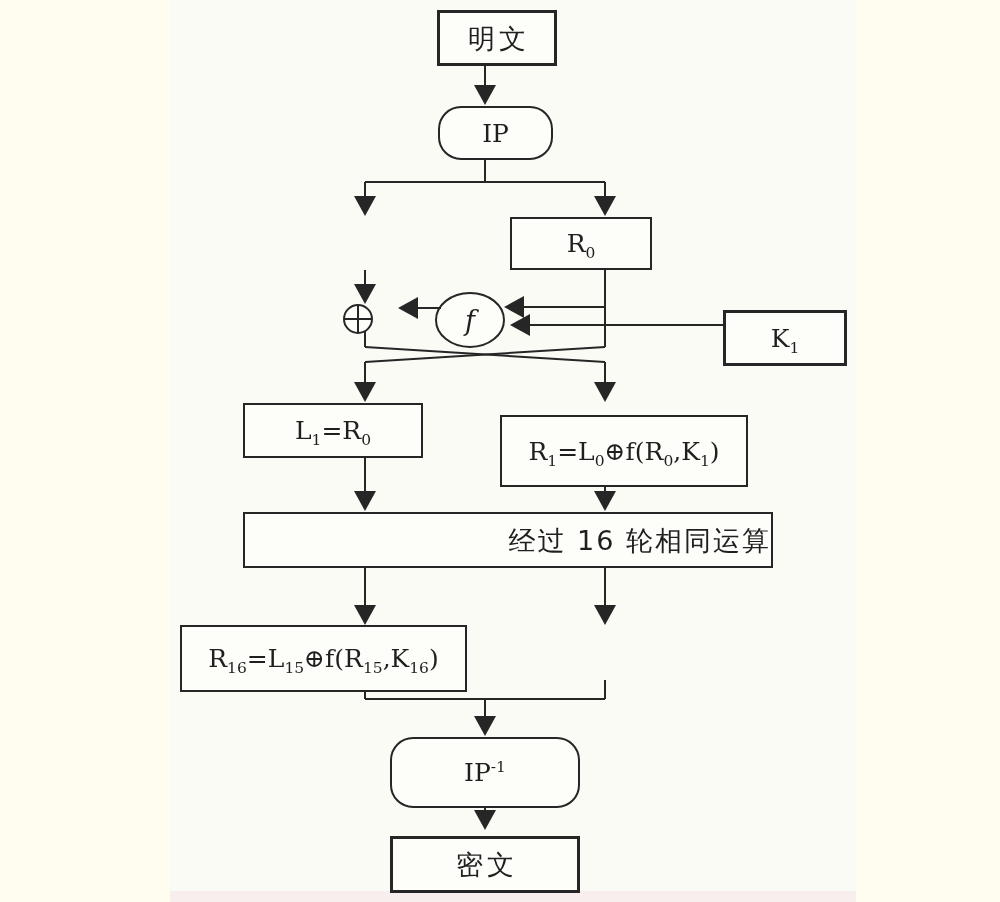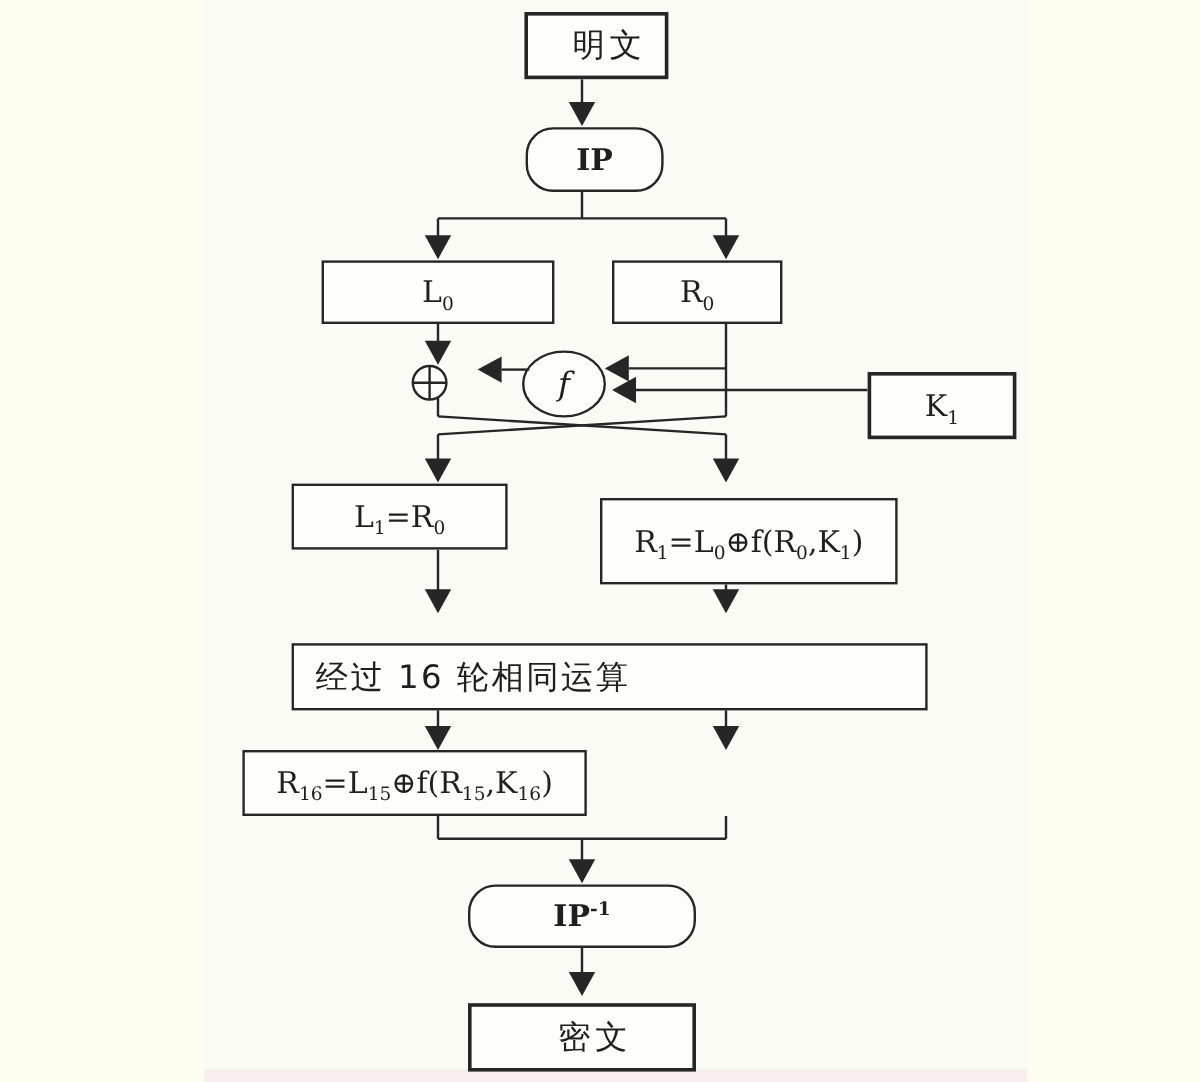--- a/index.html
+++ b/index.html
@@ -33,26 +33,26 @@
     stroke:currentColor;stroke-width:2;fill:var(--box-fill,#fdfdfa);
   }
   .box{
     position:absolute;box-sizing:border-box;
     border:2px solid var(--line,#262626);
     background:var(--box-fill,#fdfdfa);
     display:flex;align-items:center;justify-content:center;
     font-size:25px;line-height:1;
   }
   .thick{border-width:3px;}
-  .rounded{border-radius:23px;font-weight:bold;}
+  .rounded{border-radius:23px;}
   .cjk{
     font-family:"DejaVu Sans","Liberation Sans",sans-serif;
-    font-size:27px;letter-spacing:4px;text-indent:4px;padding-left:18px;
+    font-size:27px;letter-spacing:4px;text-indent:4px;
   }
-  .rounds{justify-content:flex-start;text-indent:0;letter-spacing:2px;margin-top:24px;}
+  .rounds{justify-content:flex-end;text-indent:0;letter-spacing:2px;}
   .box sub{font-size:.62em;line-height:0;}
   .box sup{font-size:.62em;line-height:0;}
   .f-label{
     position:absolute;left:455px;top:299px;width:30px;height:42px;
     display:flex;align-items:center;justify-content:center;
     font-size:27px;font-style:italic;
   }
 </style>
 </head>
 <body>
@@ -149,23 +149,20 @@
   </svg>
 
   <div class="box cjk thick" style="left:437px;top:10px;width:120px;height:56px">
     <span>明文</span>
   </div>
 
   <div class="box rounded" style="left:438px;top:106px;width:115px;height:54px">
     <span>IP</span>
   </div>
 
-  <div class="box" style="left:268px;top:217px;width:194px;height:53px">
-    <span><span>L</span><sub>0</sub></span>
-  </div>
 
   <div class="box" style="left:510px;top:217px;width:142px;height:53px">
     <span><span>R</span><sub>0</sub></span>
   </div>
 
   <div class="f-label">
     <span>f</span>
   </div>
 
   <div class="box thick" style="left:723px;top:310px;width:124px;height:56px">
@@ -177,26 +174,26 @@
   </div>
 
   <div class="box" style="left:500px;top:415px;width:248px;height:72px">
     <span><span>R</span><sub>1</sub><span>=L</span><sub>0</sub><span>⊕f(R</span><sub>0</sub><span>,K</span><sub>1</sub><span>)</span></span>
   </div>
 
   <div class="box cjk rounds" style="left:243px;top:512px;width:530px;height:56px">
     <span>经过 16 轮相同运算</span>
   </div>
 
-  <div class="box" style="left:202px;top:625px;width:287px;height:55px">
+  <div class="box" style="left:180px;top:625px;width:287px;height:67px">
     <span><span>R</span><sub>16</sub><span>=L</span><sub>15</sub><span>⊕f(R</span><sub>15</sub><span>,K</span><sub>16</sub><span>)</span></span>
   </div>
 
 
-  <div class="box rounded" style="left:390px;top:737px;width:190px;height:53px">
+  <div class="box rounded" style="left:390px;top:737px;width:190px;height:71px">
     <span><span>IP</span><sup>-1</sup></span>
   </div>
 
   <div class="box cjk thick" style="left:390px;top:836px;width:190px;height:57px">
     <span>密文</span>
   </div>
 
 </div>
 
 </body></html>

